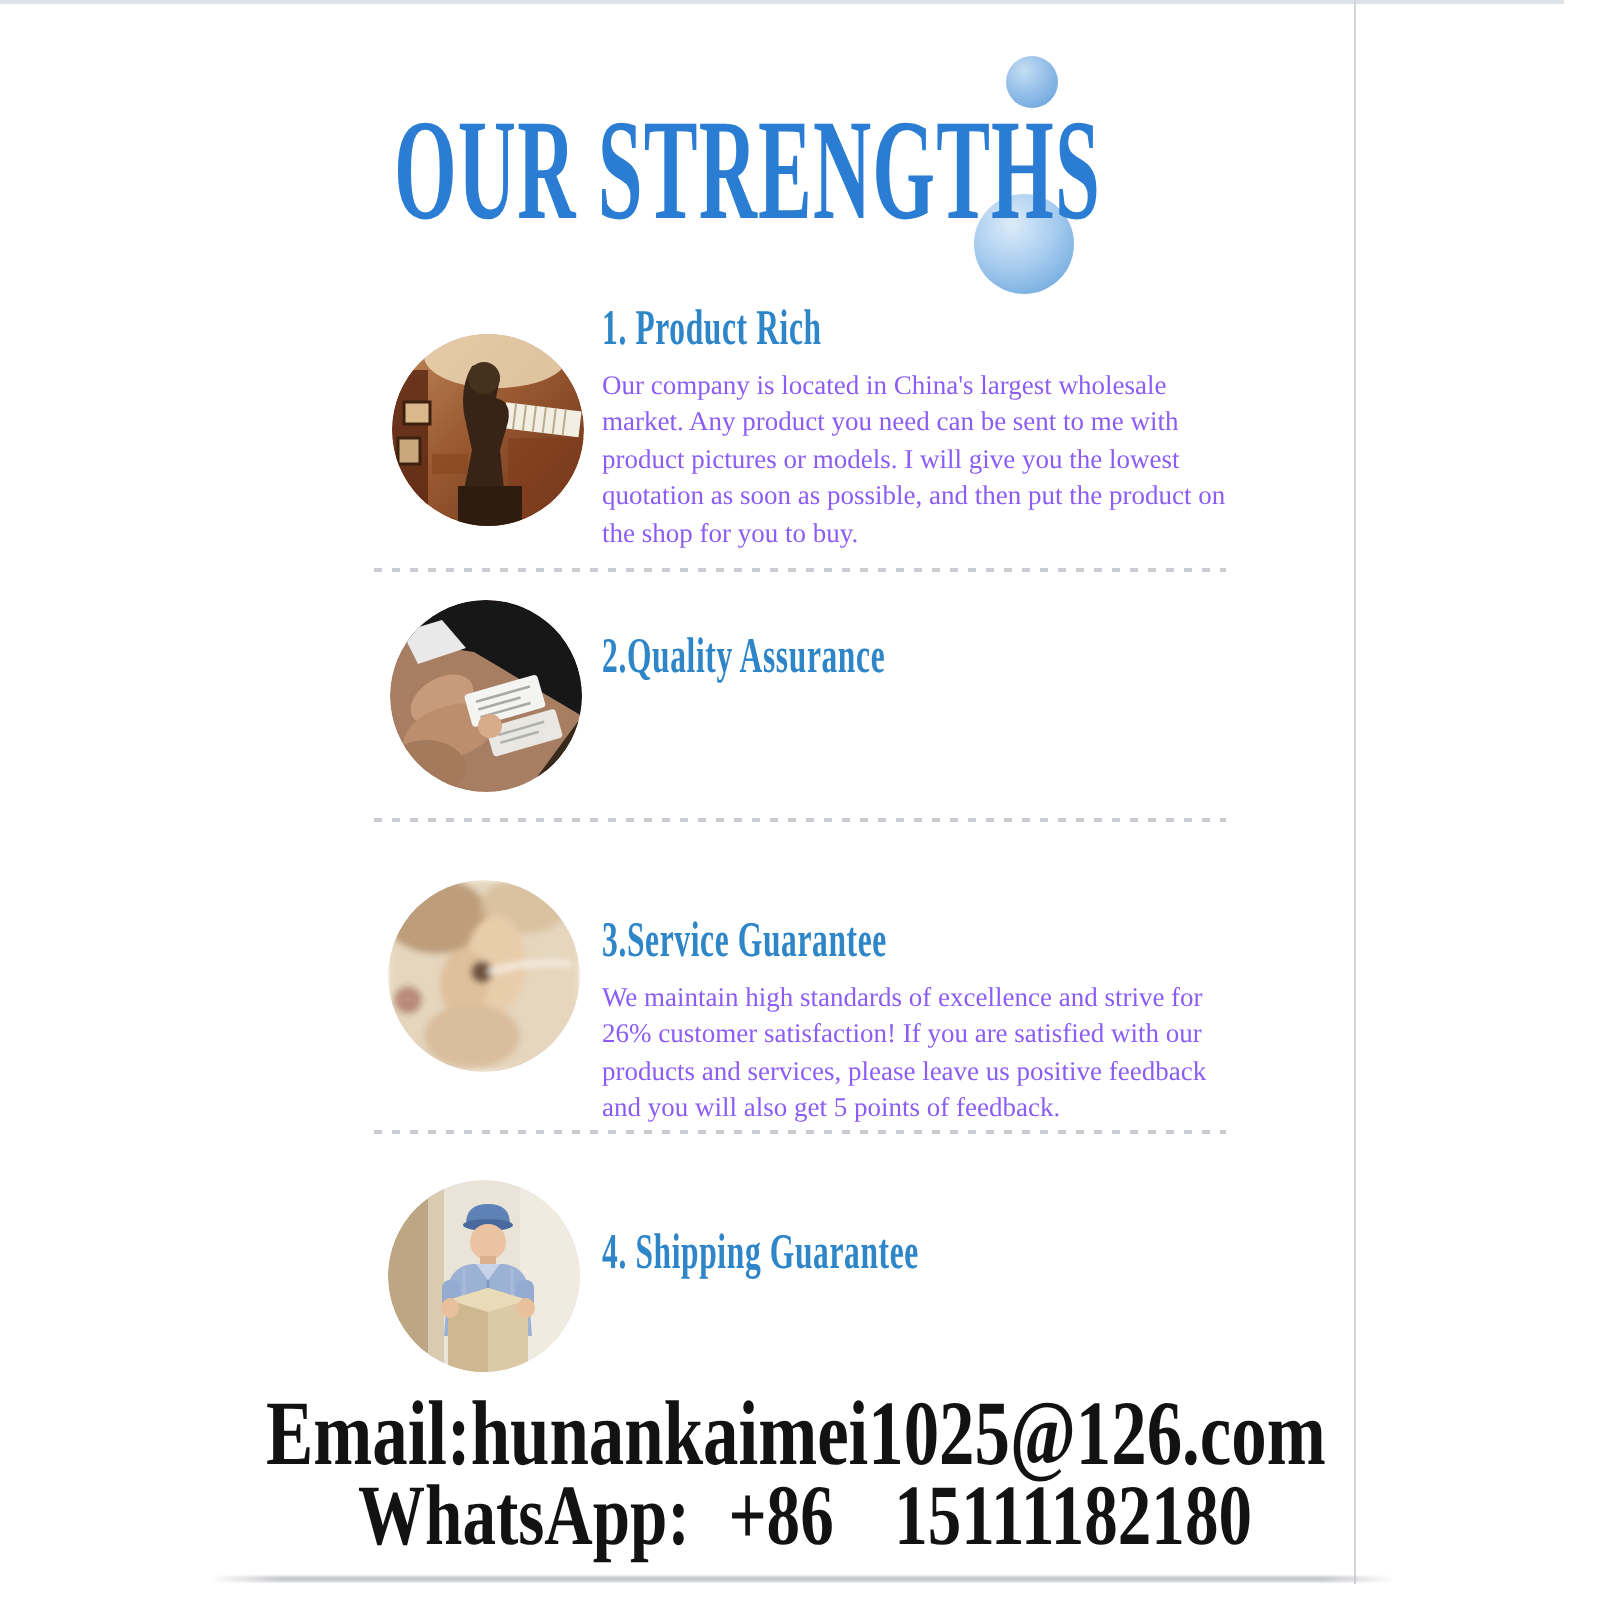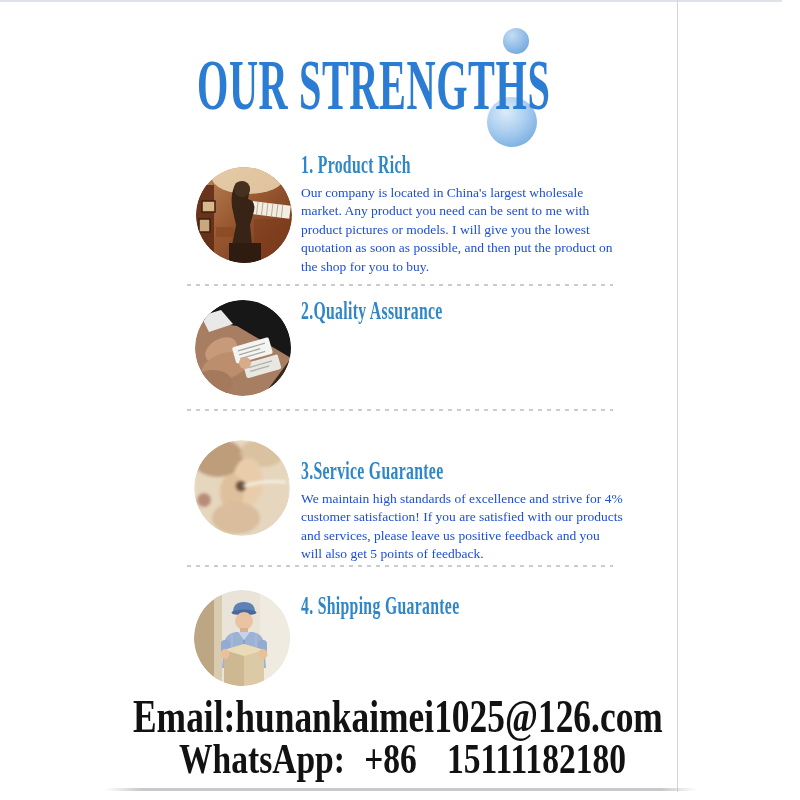--- a/index.html
+++ b/index.html
@@ -25,24 +25,24 @@
     color:#2a7dd2;white-space:nowrap;transform:scaleX(.56);transform-origin:left top;}
 
   .photo{position:absolute;width:96px;height:96px;border-radius:50%;overflow:hidden;}
   .photo svg{display:block;width:96px;height:96px;}
   .p1{left:196px;top:167px;}
   .p2{left:195px;top:300px;}
   .p3{left:194px;top:440px;}
   .p4{left:194px;top:590px;}
 
   .txt{position:absolute;left:301px;width:322px;}
-  .t1{top:152px;} .t2{top:298px;} .t3{top:430px;margin-top:28px;} .t4{top:593px;}
+  .t1{top:152px;} .t2{top:316px;} .t3{top:430px;margin-top:28px;} .t4{top:614px;}
   .txt h2{margin:0 0 6px 0;font-size:25px;line-height:26px;font-weight:bold;color:#2e86c8;
     white-space:nowrap;transform:scaleX(.63);transform-origin:left top;letter-spacing:.5px;}
-  .txt p{margin:0;font-size:13.5px;line-height:18.4px;color:#1d4ed8;}
+  .txt p{margin:0;font-size:13.5px;line-height:18.4px;color:#8b5cf6;}
 
   .divider{position:absolute;left:187px;width:426px;height:2px;
     background:repeating-linear-gradient(90deg,#c9cdd2 0 4px,transparent 4px 9px);}
   .d1{top:284px;} .d2{top:409px;} .d3{top:565px;}
 
   .email-line{position:absolute;left:133px;top:694px;font-size:46px;line-height:46px;
     font-weight:bold;color:#121212;white-space:nowrap;transform:scaleX(.77);transform-origin:left top;}
   .whatsapp-line{position:absolute;left:179px;top:737px;font-size:43px;line-height:43px;
     font-weight:bold;color:#121212;white-space:nowrap;transform:scaleX(.78);transform-origin:left top;}
   .whatsapp-line .wlabel{margin-right:14px;}
@@ -150,21 +150,21 @@
           <circle cx="47" cy="46" r="5.5" fill="#5c3e2e" opacity=".85"></circle>
           <path d="M50 46 Q70 40 92 42" stroke="#f7f2e8" stroke-width="2.5" fill="none"></path>
           <ellipse cx="42" cy="78" rx="24" ry="16" fill="#d9bd9c"></ellipse>
           <circle cx="10" cy="60" r="7" fill="#8e4236" opacity=".5"></circle>
         </g>
       </g>
     </svg>
   </div>
   <div class="txt t3">
     <h2>3.Service Guarantee</h2>
-    <p>We maintain high standards of excellence and strive for 4% customer satisfaction! If you are satisfied with our products and services, please leave us positive feedback and you will also get 5 points of feedback.</p>
+    <p>We maintain high standards of excellence and strive for 26% customer satisfaction! If you are satisfied with our products and services, please leave us positive feedback and you will also get 5 points of feedback.</p>
   </div>
 
   <div class="divider d3"></div>
 
   <div class="photo p4">
     <svg viewBox="0 0 96 96">
       <defs>
           <clipPath id="p4c">
             <circle cx="48" cy="48" r="48"></circle>
           </clipPath>

